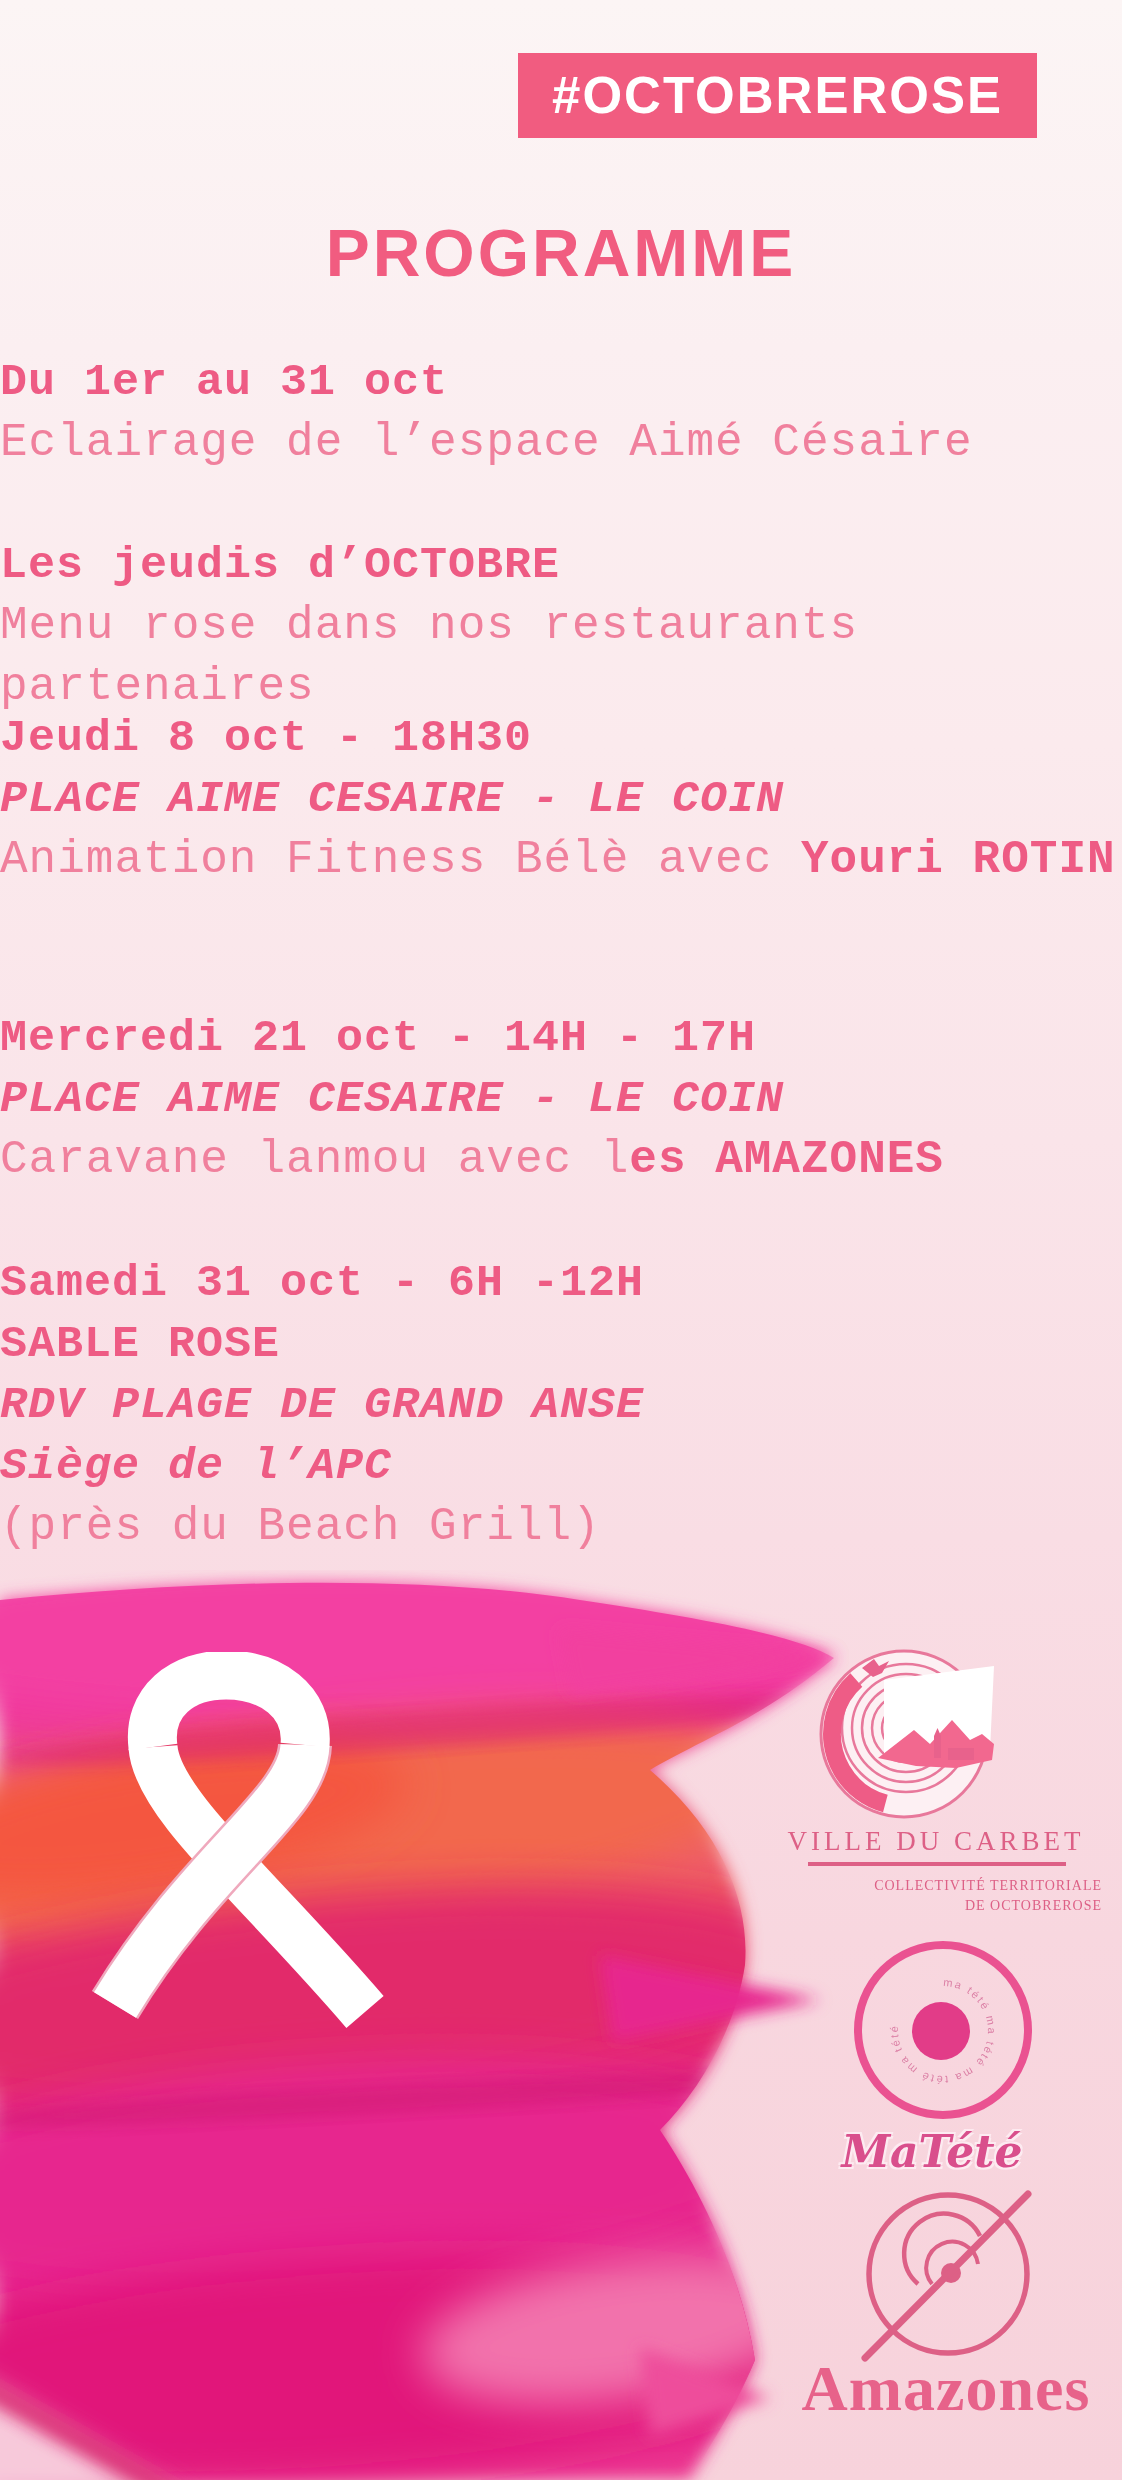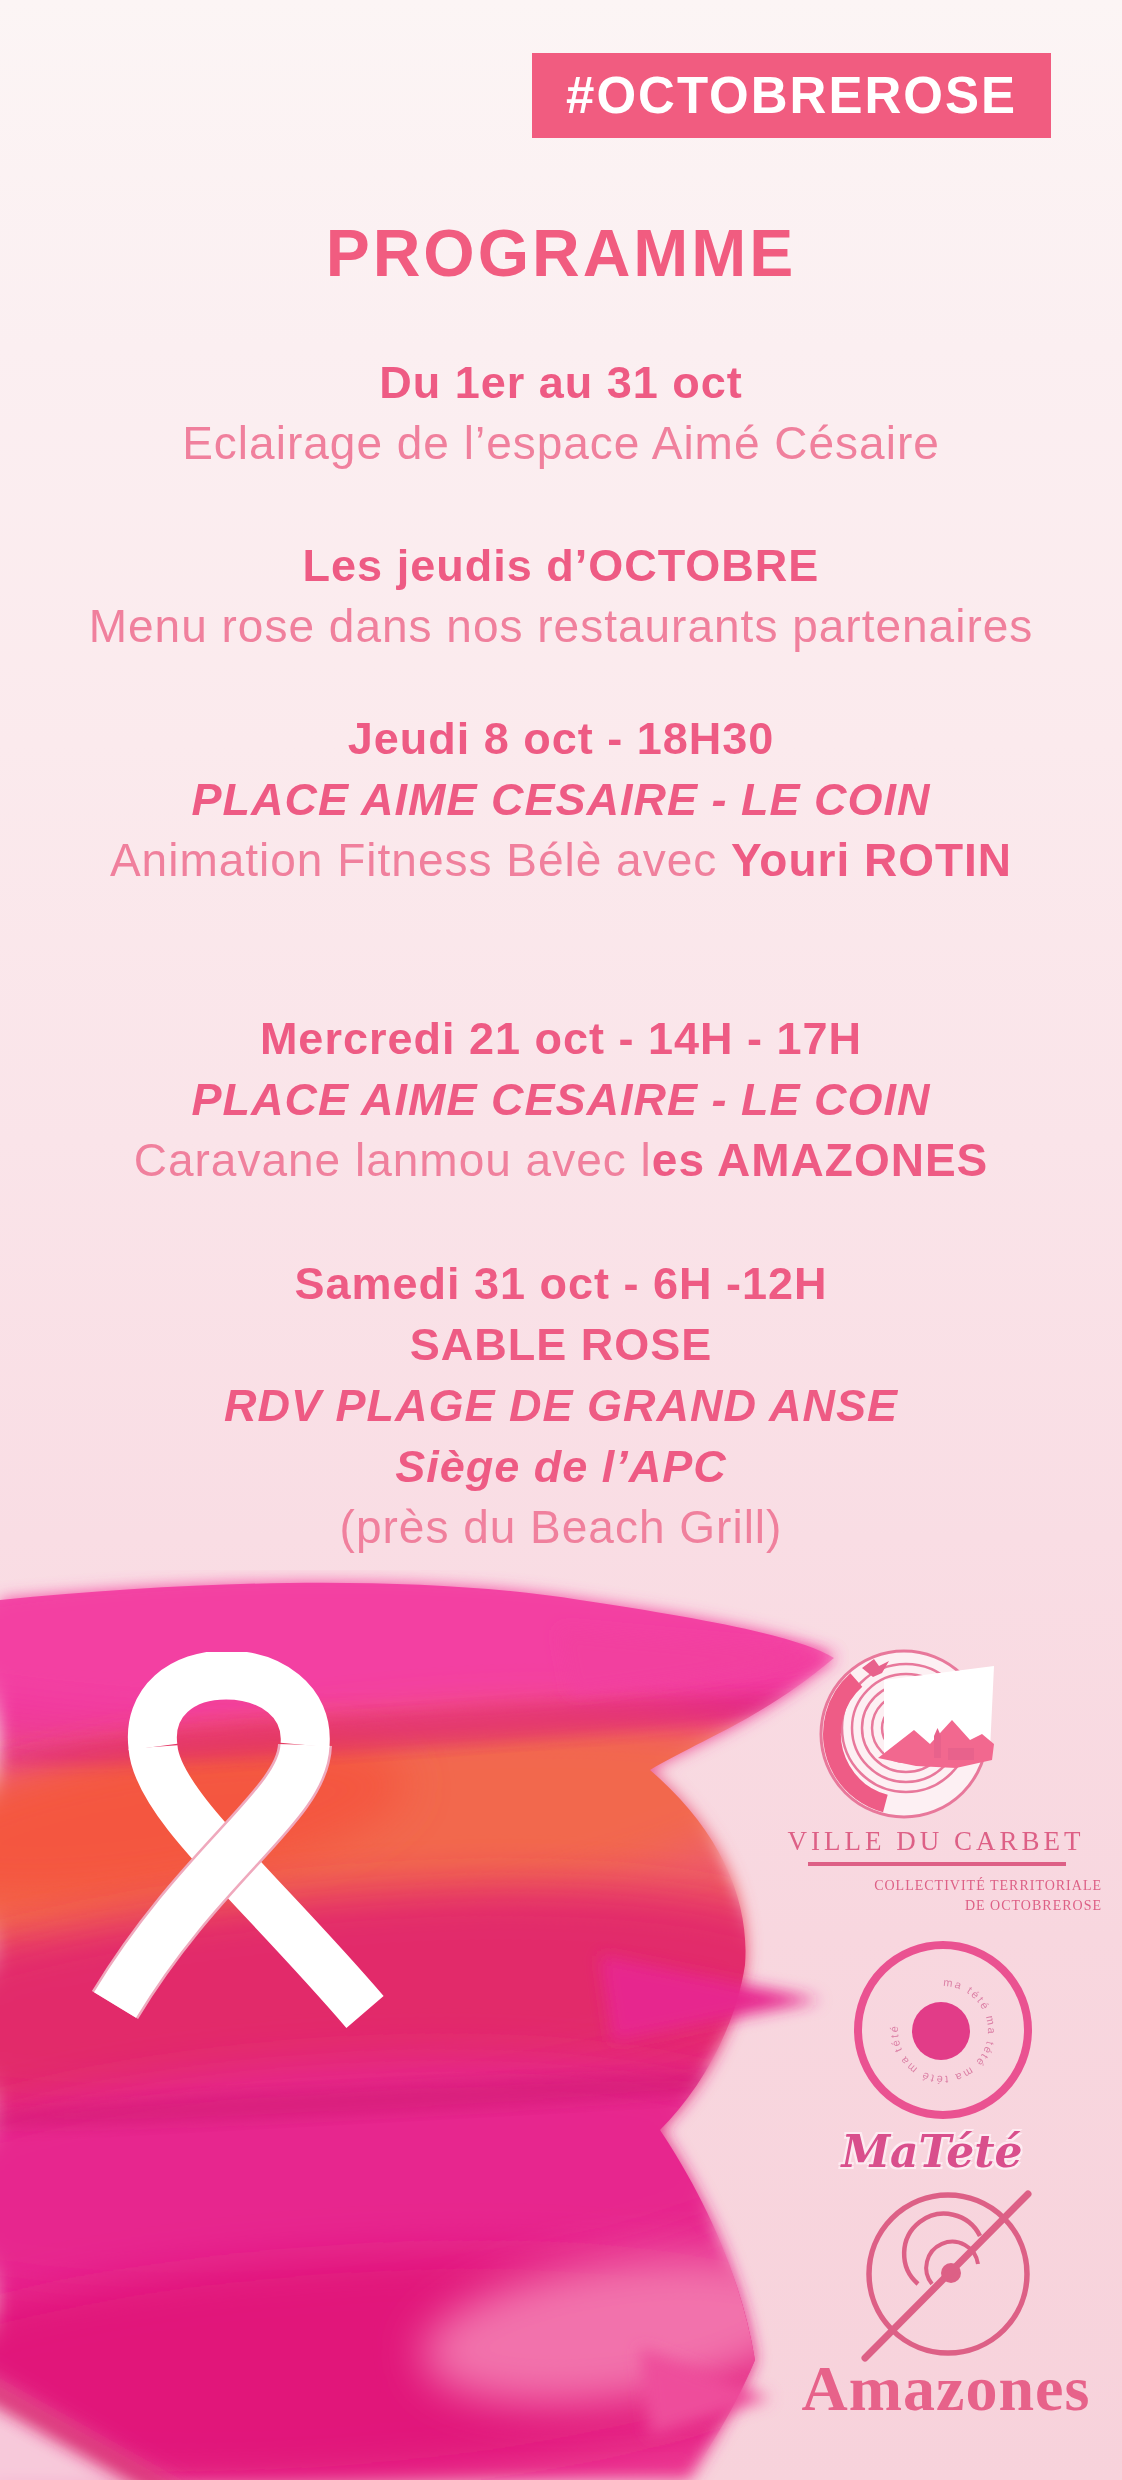--- a/index.html
+++ b/index.html
@@ -2,29 +2,29 @@
 <html style="--accent: #F15C80; --bold-text: #EE5B84; --light-text: #F0809D; --banner-text: #FFFFFF; --logo-rose: #DD6086; --splash-magenta: #E7258E; --splash-orange: #F2674D; --splash-crimson: #E22C6B;"><head>
 <meta charset="utf-8">
 <style>
   html,body{margin:0;padding:0;background:#eee;}
   .poster{
     position:relative;width:1122px;height:2480px;overflow:hidden;
     font-family:"Liberation Sans",sans-serif;
     background:linear-gradient(180deg,#FCF5F5 0%,#FBEFF1 14%,#FBEAED 30%,#FAE4E9 46%,#F9DDE4 62%,#F8D7DF 78%,#F7D2DB 100%);
   }
   .banner{
-    position:absolute;top:53px;right:71px;height:85px;line-height:85px;
+    position:absolute;top:53px;right:85px;height:85px;line-height:85px;
     padding:0 34px;background:var(--accent,#F15C80);
     color:var(--banner-text,#FFFFFF);font-weight:bold;font-size:51px;letter-spacing:2px;
   }
   .page-title{
     position:absolute;top:215px;left:0;width:1122px;text-align:center;
     color:var(--accent,#F15C80);font-weight:bold;font-size:66px;letter-spacing:3px;
   }
-  .block{position:absolute;left:0;width:1122px;text-align:center;line-height:61px;}
+  .block{position:absolute;left:0;width:1122px;line-height:61px;font-family:Liberation Mono, monospace;}
   .b1{top:352px}.b2{top:535px}.b3{top:708px}.b4{top:1008px}.b5{top:1253px}
   .h{color:var(--bold-text,#EE5B84);font-weight:bold;font-size:45px;letter-spacing:1px;}
   .place{color:var(--bold-text,#EE5B84);font-weight:bold;font-style:italic;font-size:45px;letter-spacing:1px;}
   .sub-bold{color:var(--bold-text,#EE5B84);font-weight:bold;font-size:45px;letter-spacing:1px;}
   .d{color:var(--light-text,#F0809D);font-size:46px;letter-spacing:1px;}
   .d b{color:var(--bold-text,#EE5B84);font-weight:bold;}
   .splash{position:absolute;left:0;top:1570px;width:860px;height:910px;}
   .ribbon{position:absolute;left:50px;top:1652px;}
   .logo-text{position:absolute;text-align:center;color:var(--logo-rose,#DD6086);}
   .carbet-title{left:770px;top:1826px;width:332px;font-family:"Liberation Serif",serif;font-size:27px;letter-spacing:4px;}

